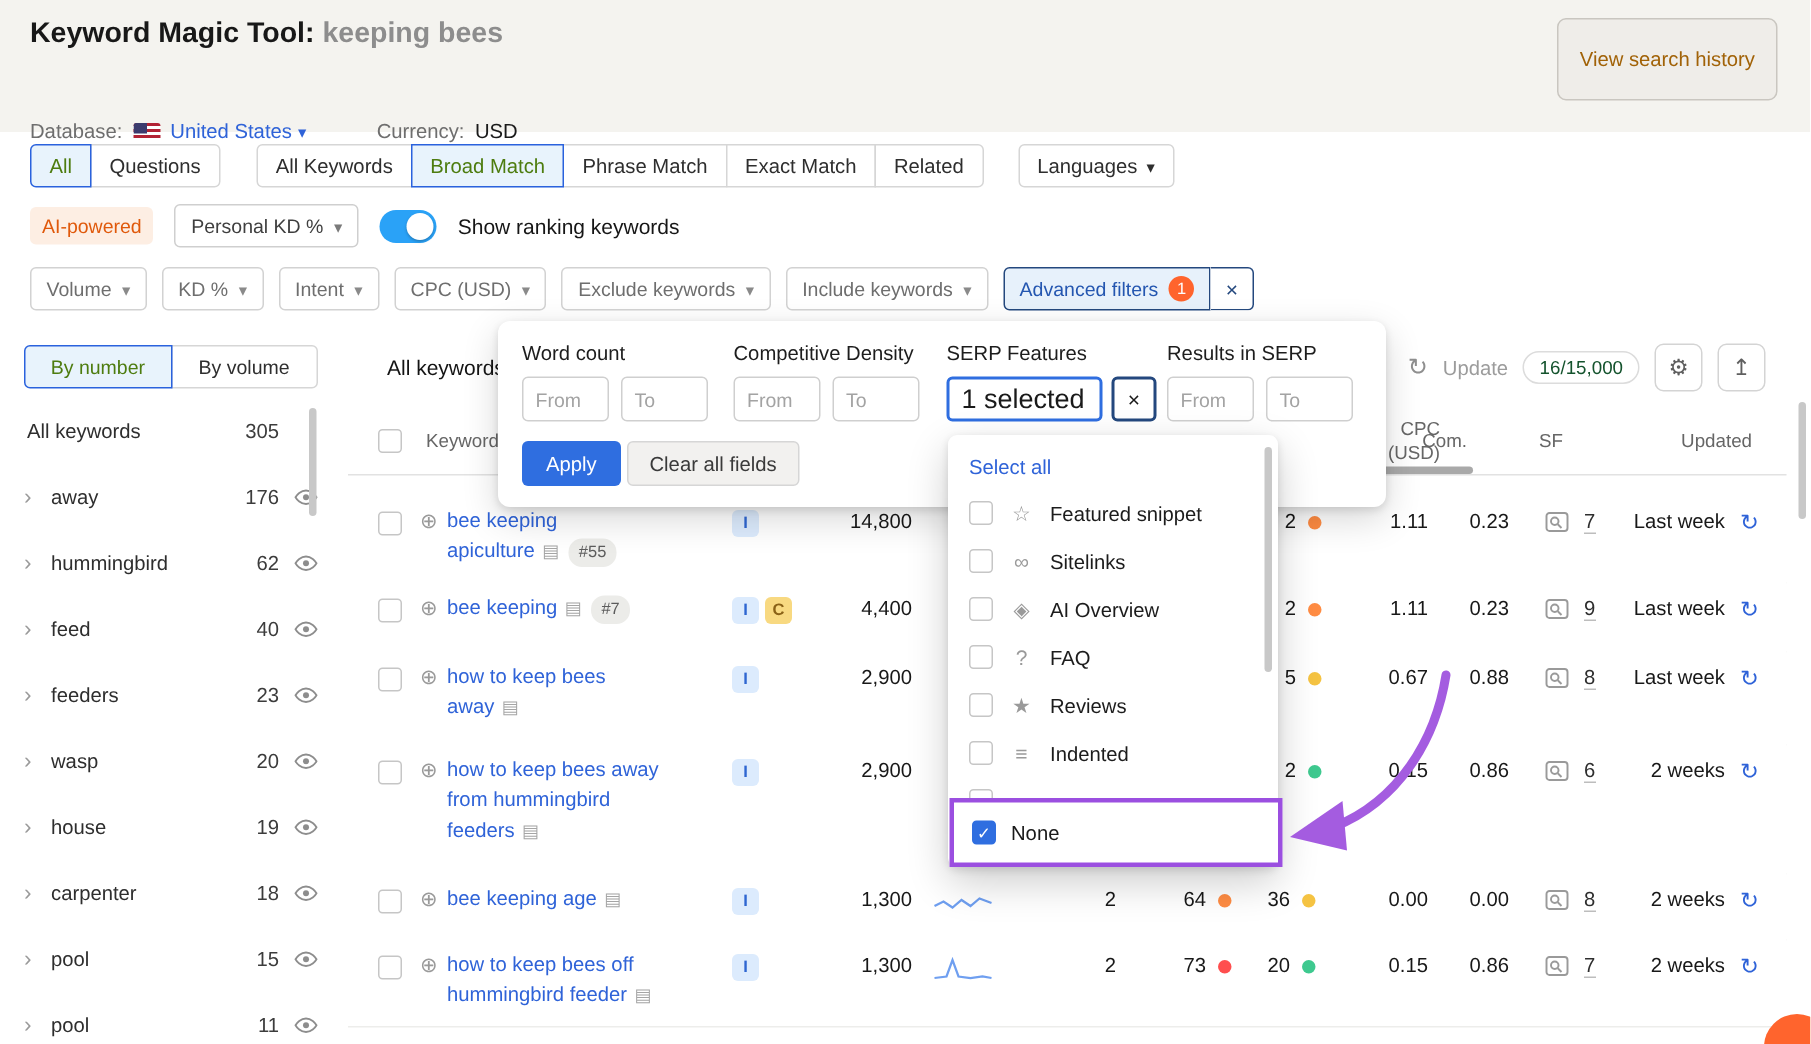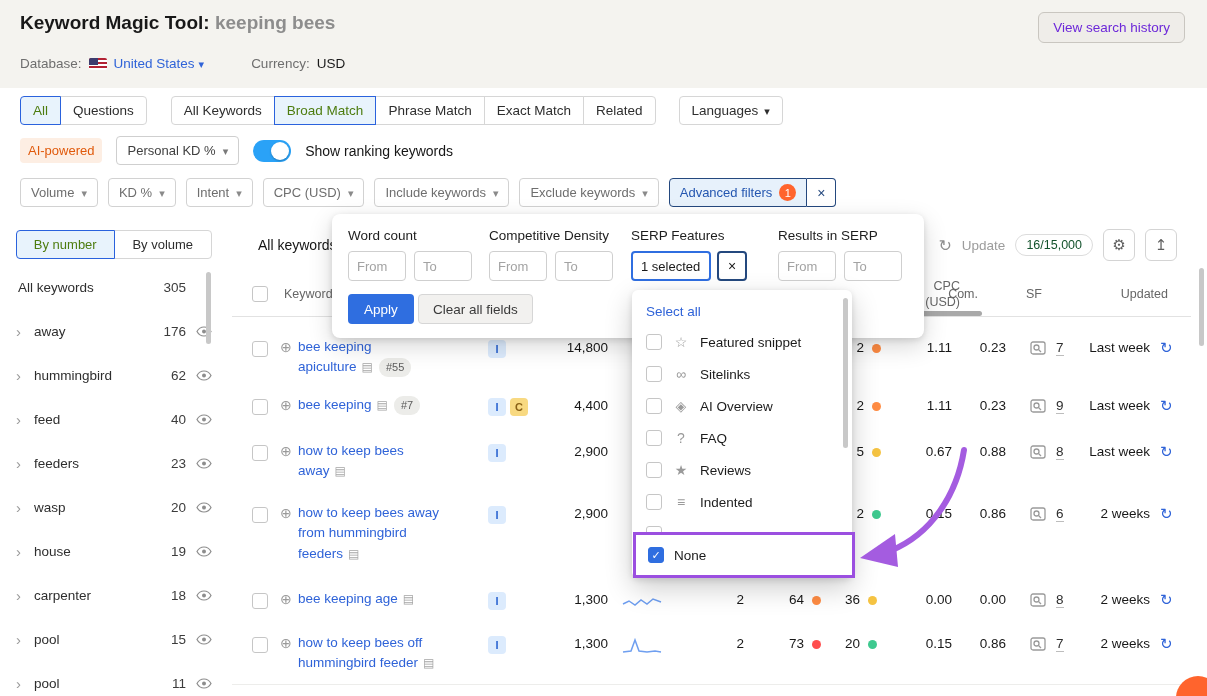--- a/index.html
+++ b/index.html
@@ -5,21 +5,21 @@
   html,body{margin:0;padding:0;background:#fff}
   .stage{position:relative;width:1207px;height:696px;background:#fff;overflow:hidden;
          font-family:"Liberation Sans",sans-serif;color:#1a1a1a}
 
   
   .topbar{position:absolute;left:0;top:0;width:100%;height:88px;background:#f4f3ef}
   .title-row{display:flex;align-items:flex-start;padding:12px 22px 0 20px}
   .title-row h1{margin:0;font-size:19px;font-weight:700;color:#181818}
   .title-row .q{color:#8d8d8d}
   .ghost-btn{margin-left:auto;background:#efede9;border:1px solid #c9c6c0;border-radius:6px;
-             padding:7px 14px;font-size:13.5px;color:#6d28d9;font-family:inherit;cursor:pointer}
+             padding:19px 14px;font-size:13.5px;color:#a16207;font-family:inherit;cursor:pointer}
   .meta-row{display:flex;align-items:center;gap:7px;padding:13px 20px 0;font-size:13.5px}
   .muted{color:#6e6e6e}
   .dark{color:#1a1a1a}
   .link{color:#2f63d8;display:inline-flex;align-items:center;gap:4px;cursor:pointer}
   .caret::after{content:"▾";font-size:11px}
   .flag{width:18px;height:12px;border-radius:2px;display:inline-block;position:relative;overflow:hidden;
         background:repeating-linear-gradient(180deg,#b22234 0 2px,#fff 2px 4px)}
   .flag::after{content:"";position:absolute;left:0;top:0;width:9px;height:7px;background:#3c3b6e}
 
   
@@ -120,22 +120,22 @@
   
   .popup{position:absolute;left:332px;top:214px;width:592px;height:124px;background:#fff;border-radius:8px;
          box-shadow:0 2px 6px rgba(0,0,0,.12),0 8px 24px rgba(0,0,0,.16);z-index:10}
   .psec{position:absolute;top:14px}
   .plabel{font-size:13.5px;color:#1d1d1d;margin-bottom:8px}
   .pair{display:flex;gap:8px}
   .pin{width:58px;height:30px;border:1px solid #cfcfcf;border-radius:4px;padding:0 8px;font-size:13px;
        font-family:inherit;box-sizing:border-box;color:#333}
   .pin::placeholder{color:#a3a3a3}
   .serp-wrap{display:flex;align-items:center}
-  .serp-sel{display:flex;align-items:center;width:80px;height:30px;border:2px solid #2f6ee0;border-radius:4px;
-            padding:0 8px;font-size:13px;box-sizing:border-box;cursor:pointer}
+  .serp-sel{display:flex;align-items:center;width:104px;height:30px;border:2px solid #2f6ee0;border-radius:4px;
+            padding:0 8px;font-size:18px;box-sizing:border-box;cursor:pointer}
   .serp-x{width:30px;height:30px;border:2px solid #24487e;border-radius:4px;margin-left:6px;display:grid;
           place-items:center;font-size:14px;color:#1a1a1a;background:#fff;box-sizing:border-box;cursor:pointer}
   .apply{position:absolute;left:16px;top:80px;height:30px;padding:0 16px;background:#2f6ee0;color:#fff;border:none;
          border-radius:4px;font-size:13.5px;font-family:inherit;cursor:pointer}
   .clearbtn{position:absolute;left:86px;top:80px;height:30px;padding:0 14px;background:#f2f1ef;color:#3a3a3a;
             border:1px solid #d6d6d6;border-radius:4px;font-size:13.5px;font-family:inherit;cursor:pointer}
 
   
   .dd{position:absolute;left:632px;top:290px;width:220px;height:288px;background:#fff;border-radius:6px;
       box-shadow:0 2px 6px rgba(0,0,0,.12),0 10px 28px rgba(0,0,0,.2);z-index:20;padding-top:6px;box-sizing:border-box}
@@ -212,25 +212,25 @@
       </button>
     <button class="fbtn">
         <span>Intent</span>
         <span class="caret"></span>
       </button>
     <button class="fbtn">
         <span>CPC (USD)</span>
         <span class="caret"></span>
       </button>
     <button class="fbtn">
+        <span>Exclude keywords</span>
+        <span class="caret"></span>
+      </button>
+    <button class="fbtn">
         <span>Include keywords</span>
-        <span class="caret"></span>
-      </button>
-    <button class="fbtn">
-        <span>Exclude keywords</span>
         <span class="caret"></span>
       </button>
     <div class="adv">
       <span class="adv-main">
           <span>Advanced filters</span>
           <span class="adv-badge">1</span>
         </span>
       <span class="adv-x x"></span>
     </div>
   </div>

